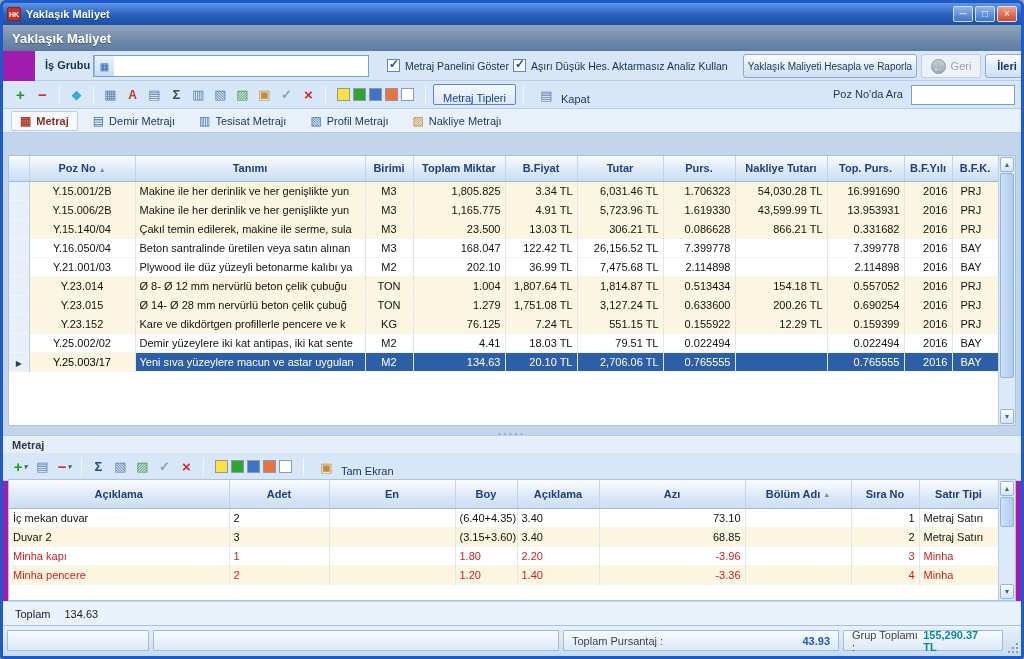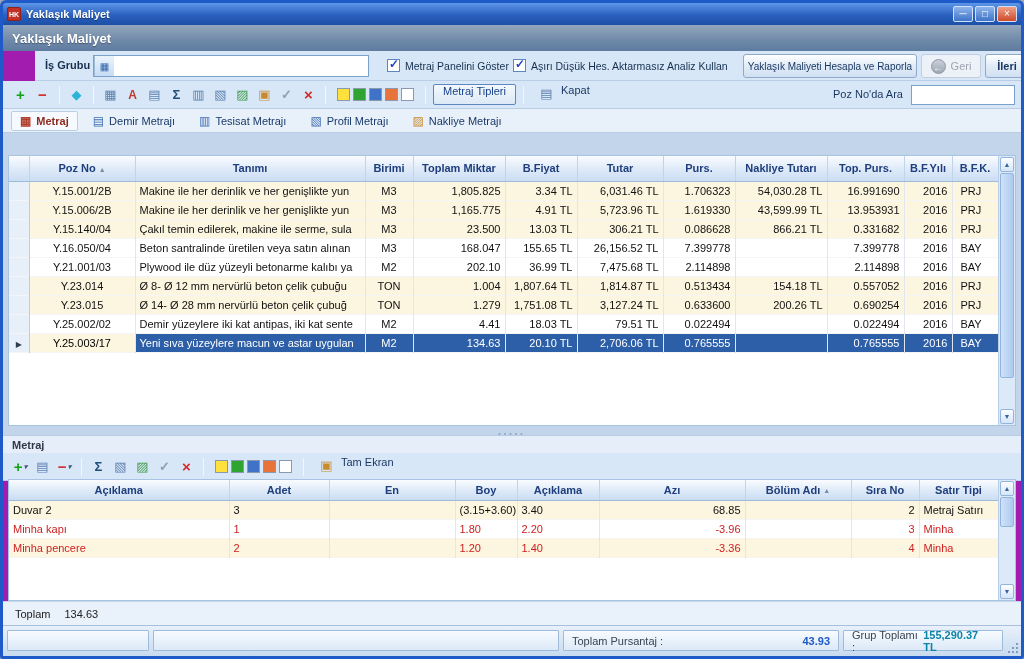--- a/index.html
+++ b/index.html
@@ -69,21 +69,21 @@
   .tbi.steel { color:#5B7FAE; }
   .tbi.navy  { color:#1F4E79; font-weight:bold; }
   .tbi.grn2  { color:#3F9C4A; }
   .tbi.orange{ color:#C98A2E; }
   .tbi.gray  { color:#8FA0B2; font-weight:bold; }
   .tbi.redA  { color:#C03A2A; font-weight:bold; font-size:12px; }
   .caret { font-size:7px; color:#44597A; margin-left:1px; }
   .tsep { width:1px; height:18px; background:#AEC6E0; border-right:1px solid #F2F7FC; margin:0 4px; }
   .swatches { display:flex; gap:3px; margin:0 4px; }
   .swatch { width:13px; height:13px; border:1px solid #8A9AAC; display:inline-block; }
-  .tb-btn { height:21px; display:flex; align-items:flex-start; gap:5px; padding:0 9px;
+  .tb-btn { height:21px; display:flex; align-items:flex-end; gap:5px; padding:0 9px;
     border:1px solid #5E87C0; border-radius:2px; color:#17418C;
     background:linear-gradient(180deg,#F3F8FD,#DCE9F6); cursor:default; }
   .tb-btn.flat { border:none; background:transparent; color:#17355F; padding:0 6px; }
   .search-label { position:absolute; right:118px; top:7px; color:#17355F; }
   .search-input { position:absolute; right:6px; top:4px; width:104px; height:20px;
     border:1px solid #7AA0CC; background:#fff; padding:0 4px; font:inherit; }
 
   
   .tabsrow { position:absolute; top:106px; left:0; right:0; height:24px; background:#E8F0FA;
     border-bottom:1px solid #B9CDE4; display:flex; align-items:center; padding:0 8px; gap:6px; }
@@ -120,21 +120,21 @@
   .main td:nth-child(2){text-align:center}
   .main td:nth-child(4){text-align:center}
   .main td:nth-child(n+5){text-align:right}
   .main td:nth-child(12){text-align:left; padding-left:8px}
 
   .sub col:nth-child(1){width:220px} .sub col:nth-child(2){width:100px}
   .sub col:nth-child(3){width:126px} .sub col:nth-child(4){width:62px}
   .sub col:nth-child(5){width:82px}  .sub col:nth-child(6){width:146px}
   .sub col:nth-child(7){width:106px} .sub col:nth-child(8){width:68px}
   .sub col:nth-child(9){width:79px}
-  .sub th { height:20px; }
+  .sub th { height:28px; }
   .sub td:nth-child(6), .sub td:nth-child(8){ text-align:right; }
 
   .cur-icon { font-size:8px; color:#2F3E52; }
   .flag-icon { display:inline-block; position:relative; width:11px; height:12px; vertical-align:middle; }
   .flag-icon::before { content:""; position:absolute; left:1px; top:0; width:2px; height:12px; background:#7A2020; }
   .flag-icon::after { content:""; position:absolute; left:3px; top:0; width:0; height:0;
     border-top:4px solid transparent; border-bottom:4px solid transparent; border-left:7px solid #E22C1E; }
 
   
   .vscroll { position:absolute; right:0; top:0; bottom:0; width:17px; background:#DCE9F8;
@@ -361,21 +361,21 @@
               <td>0.331682</td>
               <td>2016</td>
               <td>PRJ</td>
             </tr>
             <tr>
               <td class="ind"></td>
               <td>Y.16.050/04</td>
               <td>Beton santralinde üretilen veya satın alınan</td>
               <td>M3</td>
               <td>168.047</td>
-              <td>155.65 TL</td>
+              <td>122.42 TL</td>
               <td>26,156.52 TL</td>
               <td>7.399778</td>
               <td></td>
               <td>7.399778</td>
               <td>2016</td>
               <td>BAY</td>
             </tr>
             <tr>
               <td class="ind"></td>
               <td>Y.21.001/03</td>
@@ -408,20 +408,34 @@
               <td class="ind"></td>
               <td>Y.23.015</td>
               <td>Ø 14- Ø 28 mm nervürlü beton çelik çubuğ</td>
               <td>TON</td>
               <td>1.279</td>
               <td>1,751.08 TL</td>
               <td>3,127.24 TL</td>
               <td>0.633600</td>
               <td>200.26 TL</td>
               <td>0.690254</td>
+              <td>2016</td>
+              <td>PRJ</td>
+            </tr>
+            <tr class="cream">
+              <td class="ind"></td>
+              <td>Y.23.152</td>
+              <td>Kare ve dikdörtgen profillerle pencere ve k</td>
+              <td>KG</td>
+              <td>76.125</td>
+              <td>7.24 TL</td>
+              <td>551.15 TL</td>
+              <td>0.155922</td>
+              <td>12.29 TL</td>
+              <td>0.159399</td>
               <td>2016</td>
               <td>PRJ</td>
             </tr>
             <tr>
               <td class="ind"></td>
               <td>Y.25.002/02</td>
               <td>Demir yüzeylere iki kat antipas, iki kat sente</td>
               <td>M2</td>
               <td>4.41</td>
               <td>18.03 TL</td>
@@ -507,20 +521,31 @@
           <th><span>En</span></th>
           <th><span>Boy</span></th>
           <th><span>Açıklama</span></th>
           <th><span>Azı</span></th>
           <th><span>Bölüm Adı</span><span class="sort">▲</span></th>
           <th><span>Sıra No</span></th>
           <th><span>Satır Tipi</span></th>
         </tr>
       </thead>
       <tbody>
+          <tr>
+            <td>İç mekan duvar</td>
+            <td>2</td>
+            <td></td>
+            <td>(6.40+4.35)</td>
+            <td>3.40</td>
+            <td>73.10</td>
+            <td></td>
+            <td>1</td>
+            <td>Metraj Satırı</td>
+          </tr>
           <tr class="cream">
             <td>Duvar 2</td>
             <td>3</td>
             <td></td>
             <td>(3.15+3.60)</td>
             <td>3.40</td>
             <td>68.85</td>
             <td></td>
             <td>2</td>
             <td>Metraj Satırı</td>

